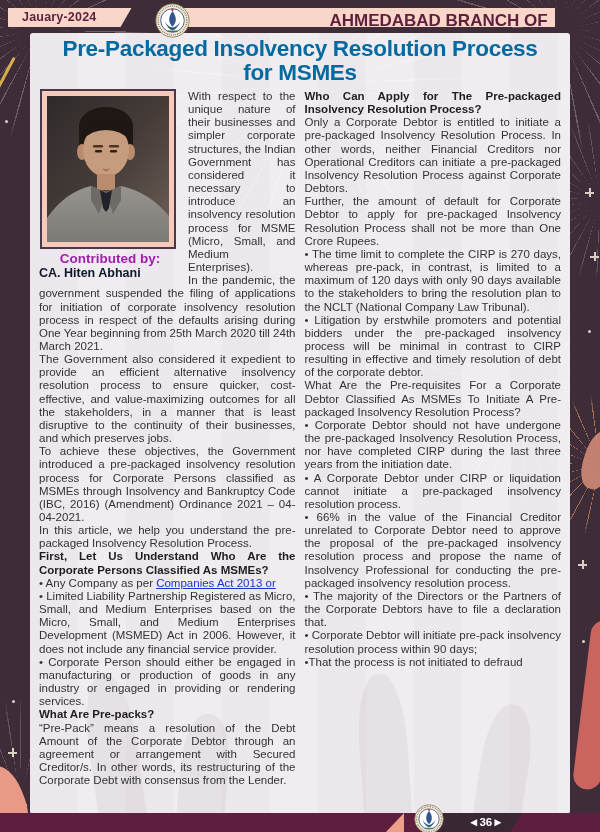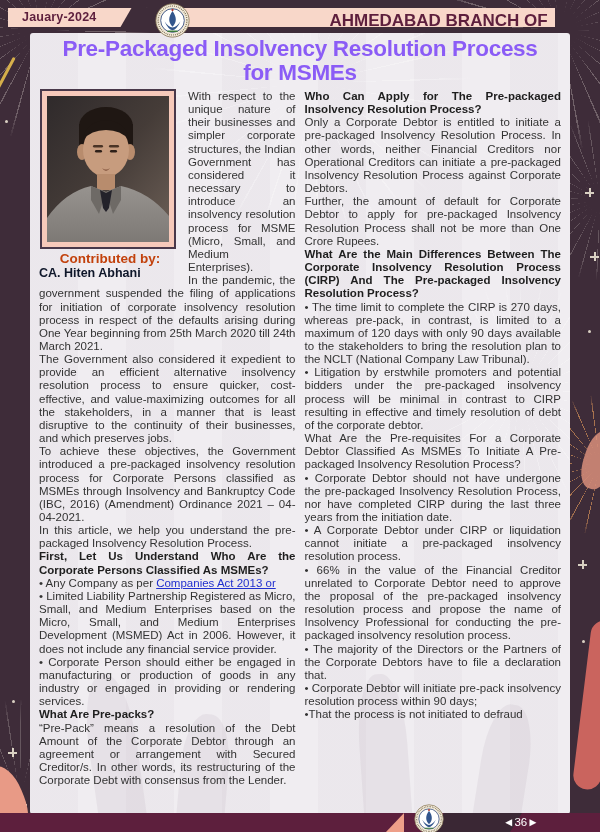--- a/index.html
+++ b/index.html
@@ -27,39 +27,39 @@
   .topbar .date{position:absolute;left:14px;top:2px;font-size:12.5px;font-weight:bold;color:#5d1f3d;letter-spacing:.2px;}
   .topbar .org{position:absolute;left:318px;right:4px;top:3px;text-align:center;font-size:17px;font-weight:bold;color:#5d1f3d;}
   .notch{position:absolute;left:118px;top:0;width:48px;height:19px;background:#3e2c39;transform:skewX(-30deg);}
   .logo-badge{position:absolute;left:155px;top:3px;width:35px;height:35px;z-index:5;}
   
   .card{position:absolute;left:30px;top:33px;width:540px;height:781px;background:#f0edf1;border-radius:3px;overflow:hidden;}
   .card::before{content:"";position:absolute;inset:0;pointer-events:none;
      background:repeating-linear-gradient(90deg, rgba(150,130,150,.05) 0 48px, rgba(0,0,0,0) 48px 96px);}
   .hand{position:absolute;bottom:-20px;width:48px;height:160px;background:rgba(150,130,148,.10);
         border-radius:45% 45% 0 0;pointer-events:none;}
-  .title{position:relative;margin:4px 6px 2px;text-align:center;color:#8b5cf6;font-weight:bold;
+  .title{position:relative;margin:4px 6px 2px;text-align:center;color:#0369a1;font-weight:bold;
          font-size:22.5px;line-height:24px;letter-spacing:-.3px;z-index:2;}
   .cols{position:relative;display:flex;gap:9px;padding:3px 9px 0;height:742px;overflow:hidden;z-index:2;}
   .col{flex:1;min-width:0;text-align:justify;font-size:11.5px;line-height:13.15px;color:#333;}
   .col p{margin:0;}
   .h{font-weight:bold;color:#1e1e1e;}
   a.doclink{color:#2230cf;text-decoration:underline;}
   
   .contrib{float:left;width:142px;margin:1px 7px 2px 0;}
   .photo-frame{width:122px;height:146px;border:5px solid #f6c9ba;outline:2px solid #49384a;margin-left:3px;background:#3a3336;}
   .photo-frame svg{display:block;}
-  .contrib-label{margin-top:5px;text-align:center;font-weight:bold;color:#c2410c;font-size:13.5px;line-height:14px;}
+  .contrib-label{margin-top:5px;text-align:center;font-weight:bold;color:#a21caf;font-size:13.5px;line-height:14px;}
   .contrib-name{font-weight:bold;color:#0f172a;font-size:12.5px;line-height:14px;}
   
   .footer{position:absolute;left:0;right:0;bottom:0;height:19px;background:#5d1f3d;z-index:3;}
   .f-tri{position:absolute;left:386px;bottom:0;width:0;height:0;border-bottom:19px solid #ee9f89;border-left:18px solid transparent;}
   .f-dark{position:absolute;left:438px;bottom:0;width:78px;height:19px;background:#3a2734;transform:skewX(-32deg);}
   .footer-logo{position:absolute;left:414px;top:804px;width:30px;height:30px;z-index:6;}
-  .page-num{position:absolute;left:503px;top:816px;z-index:6;color:#ffffff;font-weight:normal;font-size:11.5px;line-height:13px;}
+  .page-num{position:absolute;left:468px;top:816px;z-index:6;color:#ffffff;font-weight:bold;font-size:11.5px;line-height:13px;}
   .page-num span{vertical-align:top;}
 </style>
 </head>
 <body>
 
 <div class="fw" style="left:-70px;top:-80px;width:220px;height:220px;"></div>
 <div class="fw" style="left:440px;top:-90px;width:240px;height:240px;"></div>
 <div class="fw" style="left:520px;top:120px;width:160px;height:160px;opacity:.4;"></div>
 <div class="fw orange" style="left:530px;top:395px;width:140px;height:140px;"></div>
 <div class="fw" style="left:-80px;top:700px;width:200px;height:200px;opacity:.4;"></div>
@@ -158,21 +158,20 @@
       <p>• Limited Liability Partnership Registered as Micro, Small, and Medium Enterprises based on the Micro, Small, and Medium Enterprises Development (MSMED) Act in 2006. However, it does not include any financial service provider.</p>
       <p>• Corporate Person should either be engaged in manufacturing or production of goods in any industry or engaged in providing or rendering services.</p>
       <p class="h">What Are Pre-packs?</p>
       <p>“Pre-Pack” means a resolution of the Debt Amount of the Corporate Debtor through an agreement or arrangement with Secured Creditor/s. In other words, its restructuring of the Corporate Debt with consensus from the Lender.</p>
     </div>
 
     <div class="col">
       <p class="h">Who Can Apply for The Pre-packaged Insolvency Resolution Process?</p>
       <p>Only a Corporate Debtor is entitled to initiate a pre-packaged Insolvency Resolution Process. In other words, neither Financial Creditors nor Operational Creditors can initiate a pre-packaged Insolvency Resolution Process against Corporate Debtors.</p>
       <p>Further, the amount of default for Corporate Debtor to apply for pre-packaged Insolvency Resolution Process shall not be more than One Crore Rupees.</p>
-      <p class="h">What Are the Main Differences Between The Corporate Insolvency Resolution Process (CIRP) And The Pre-packaged Insolvency Resolution Process?</p>
       <p>• The time limit to complete the CIRP is 270 days, whereas pre-pack, in contrast, is limited to a maximum of 120 days with only 90 days available to the stakeholders to bring the resolution plan to the NCLT (National Company Law Tribunal).</p>
       <p>• Litigation by erstwhile promoters and potential bidders under the pre-packaged insolvency process will be minimal in contrast to CIRP resulting in effective and timely resolution of debt of the corporate debtor.</p>
       <p>What Are the Pre-requisites For a Corporate Debtor Classified As MSMEs To Initiate A Pre-packaged Insolvency Resolution Process?</p>
       <p>• Corporate Debtor should not have undergone the pre-packaged Insolvency Resolution Process, nor have completed CIRP during the last three years from the initiation date.</p>
       <p>• A Corporate Debtor under CIRP or liquidation cannot initiate a pre-packaged insolvency resolution process.</p>
       <p>• 66% in the value of the Financial Creditor unrelated to Corporate Debtor need to approve the proposal of the pre-packaged insolvency resolution process and propose the name of Insolvency Professional for conducting the pre-packaged insolvency resolution process.</p>
       <p>• The majority of the Directors or the Partners of the Corporate Debtors have to file a declaration that.</p>
       <p>• Corporate Debtor will initiate pre-pack insolvency resolution process within 90 days;</p>
       <p>•That the process is not initiated to defraud</p>
     </div>

